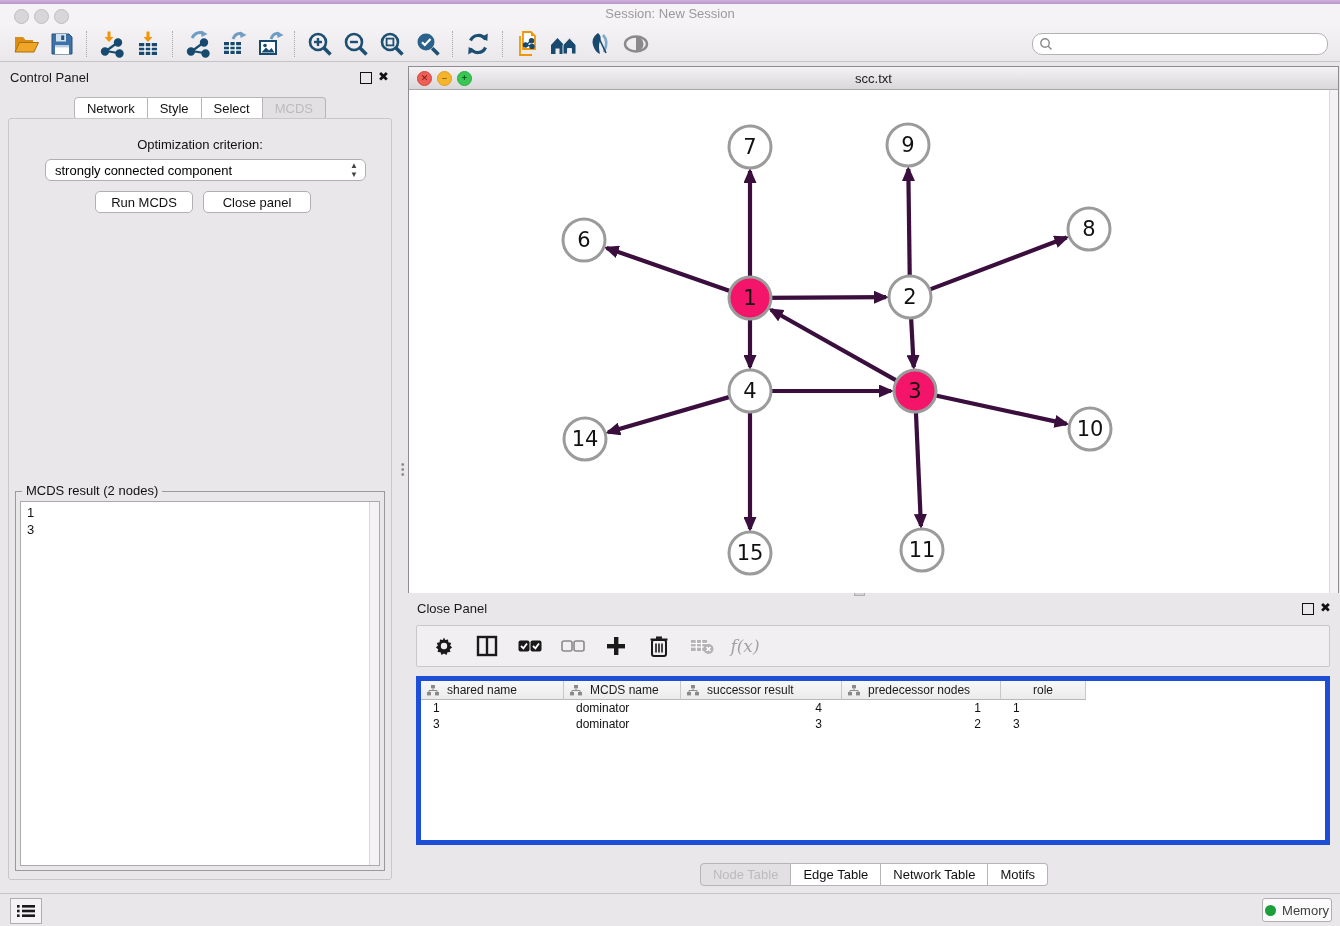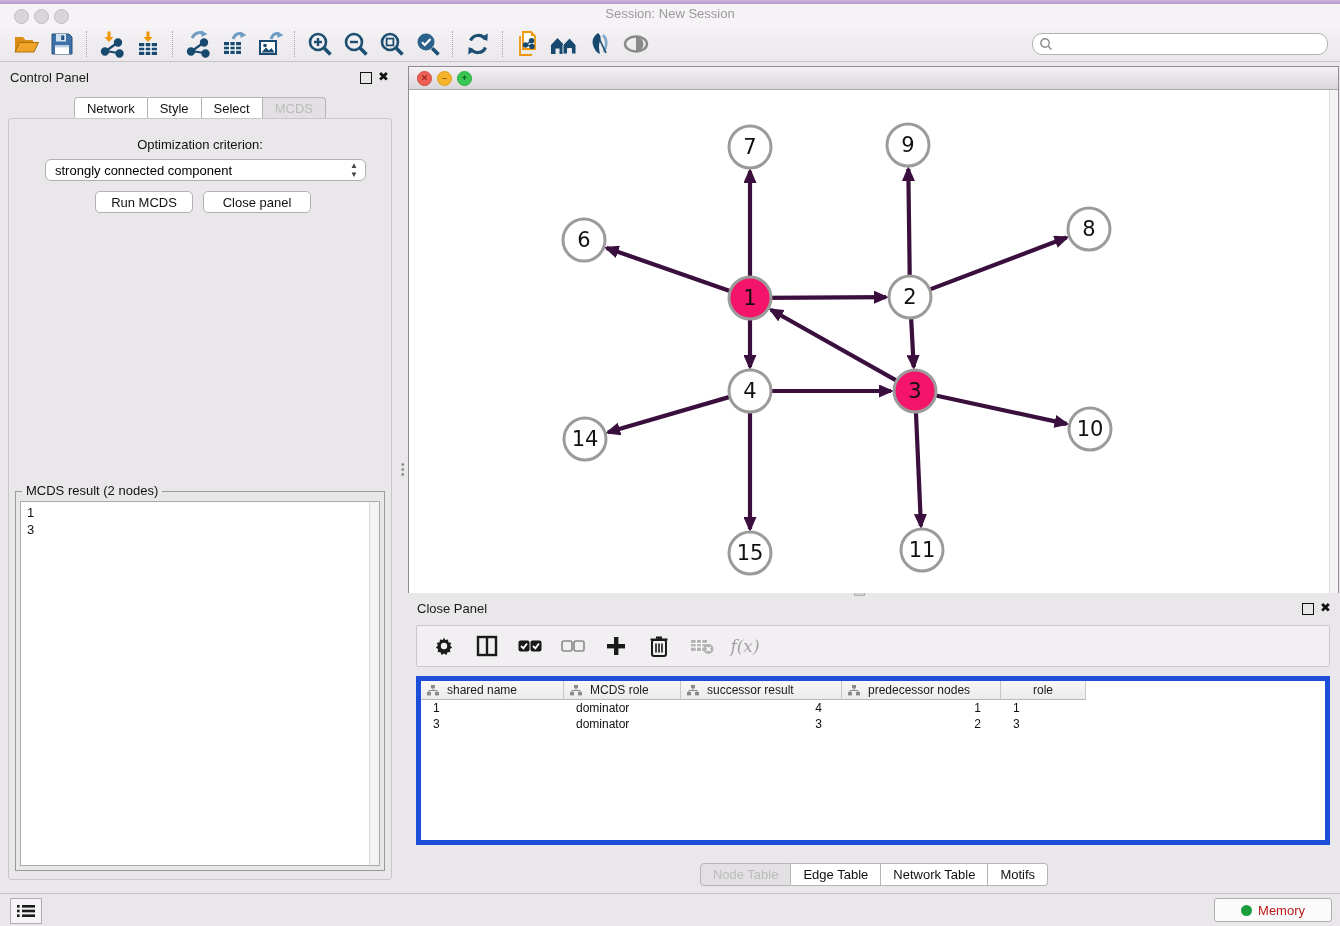--- a/index.html
+++ b/index.html
@@ -78,21 +78,21 @@
   .th .hicon{margin-right:8px;display:inline-flex;}
   .tr{display:flex;height:16px;}
   .td{font-size:12px;color:#111;box-sizing:border-box;padding:1px 4px 0 12px;overflow:hidden;white-space:nowrap;}
   .td.right{text-align:right;padding-right:20px;}
   #bottom-tabs{position:absolute;left:0;right:0;top:270px;display:flex;justify-content:center;}
   
   #statusbar{position:absolute;left:0;top:893px;width:1340px;height:33px;border-top:1px solid #c6c4c6;background:#e9e7e9;}
   #list-btn{position:absolute;left:10px;top:4px;width:30px;height:24px;background:#f5f3f5;
             border:1px solid #b0aeb0;display:flex;align-items:center;justify-content:center;cursor:pointer;}
   #memory-btn{position:absolute;right:8px;top:4px;height:22px;background:#fbfbfb;border:1px solid #b0aeb0;
-            border-radius:3px;display:flex;align-items:center;padding:0 26px;font-size:13px;color:#b91c1c;cursor:pointer;text-align:right;}
+            border-radius:3px;display:flex;align-items:center;padding:0 2px;font-size:13px;color:#404040;cursor:pointer;text-align:right;}
   #memory-btn .dot{width:11px;height:11px;border-radius:50%;background:#1d9e3d;margin-right:6px;}
   .fx{font-family:"DejaVu Serif","Liberation Serif",serif;font-style:italic;font-size:17px;color:#a3a1a3;}
 </style>
 </head>
 <body>
 
 <div id="stage">
 
   <div id="titlebar">
     <div class="accent"></div>
@@ -308,20 +308,21 @@
   <div id="v-splitter">
     <div class="dots">•<br>•<br>•</div>
   </div>
   <div id="h-handle"></div>
 
   <div id="net-window">
     <div id="net-titlebar">
       <span class="light" style="left:8px;background:#ee5f55;color:#7e1813;border:1px solid #d1453c">✕</span>
       <span class="light" style="left:28px;background:#f6b42b;color:#8d6109;border:1px solid #dd9e1b">–</span>
       <span class="light" style="left:48px;background:#39c653;color:#0d611e;border:1px solid #2aad42">+</span>
+      <span id="net-title">scc.txt</span>
     </div>
     <div id="net-canvas">
       <svg id="net-svg" width="929" height="503">
           <defs>
             <marker id="arrow" markerWidth="15" markerHeight="13" refX="12" refY="6.5" orient="auto" markerUnits="userSpaceOnUse">
               <path d="M0,0 L15,6.5 L0,13 z" fill="#3A0F3D"></path>
             </marker>
           </defs>
           <line x1="341" y1="195" x2="341" y2="81" stroke="#3A0F3D" stroke-width="4.2" marker-end="url(#arrow)"></line>
           <line x1="328.7275379524349" y1="203.71203133277845" x2="197.65685301088945" y2="157.91624984717825" stroke="#3A0F3D" stroke-width="4.2" marker-end="url(#arrow)"></line>
@@ -478,21 +479,21 @@
                 <g fill="#8a8a8a">
                   <rect x="4" y="0" width="4" height="3.4"></rect>
                   <rect x="0" y="7" width="4" height="3.4"></rect>
                   <rect x="8" y="7" width="4" height="3.4"></rect>
                 </g>
                 <g stroke="#8a8a8a" stroke-width="1">
                   <path d="M6 3.4 V5.5 M2 7 V5.5 H10 V7" fill="none"></path>
                 </g>
               </svg>
             </span>
-            <span>MCDS role</span>
+            <span>MCDS name</span>
           </div>
           <div class="th" style="width: 161px;">
             <span class="hicon">
               <svg width="12" height="11" viewBox="0 0 12 11">
                 <g fill="#8a8a8a">
                   <rect x="4" y="0" width="4" height="3.4"></rect>
                   <rect x="0" y="7" width="4" height="3.4"></rect>
                   <rect x="8" y="7" width="4" height="3.4"></rect>
                 </g>
                 <g stroke="#8a8a8a" stroke-width="1">

